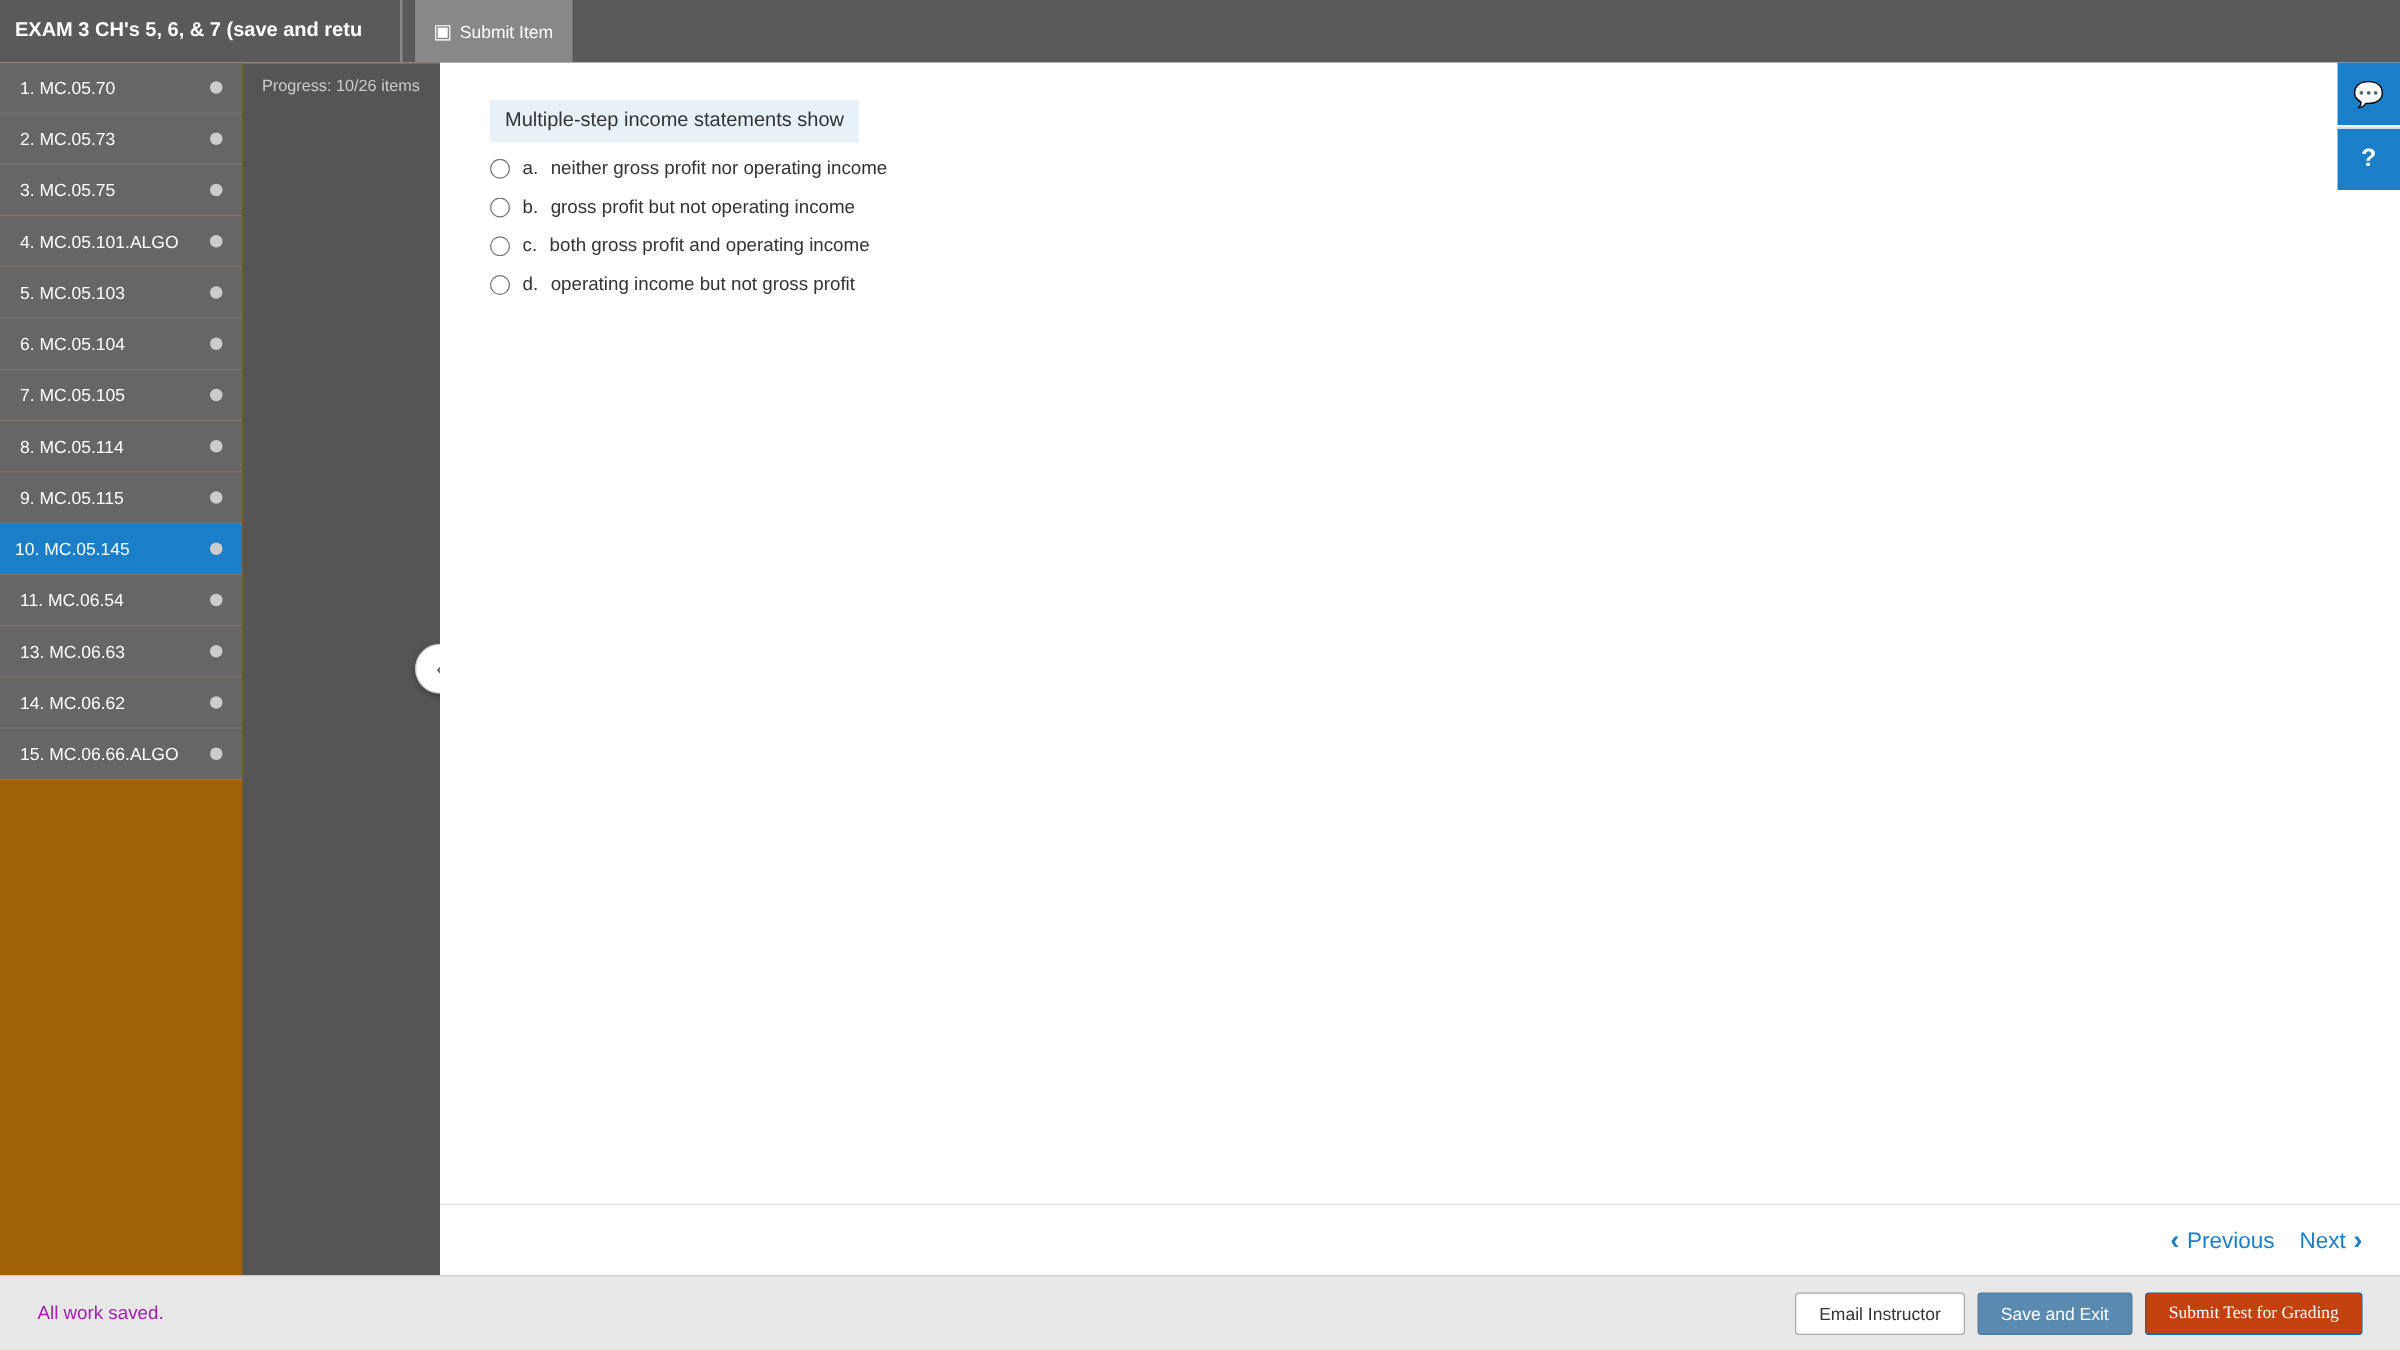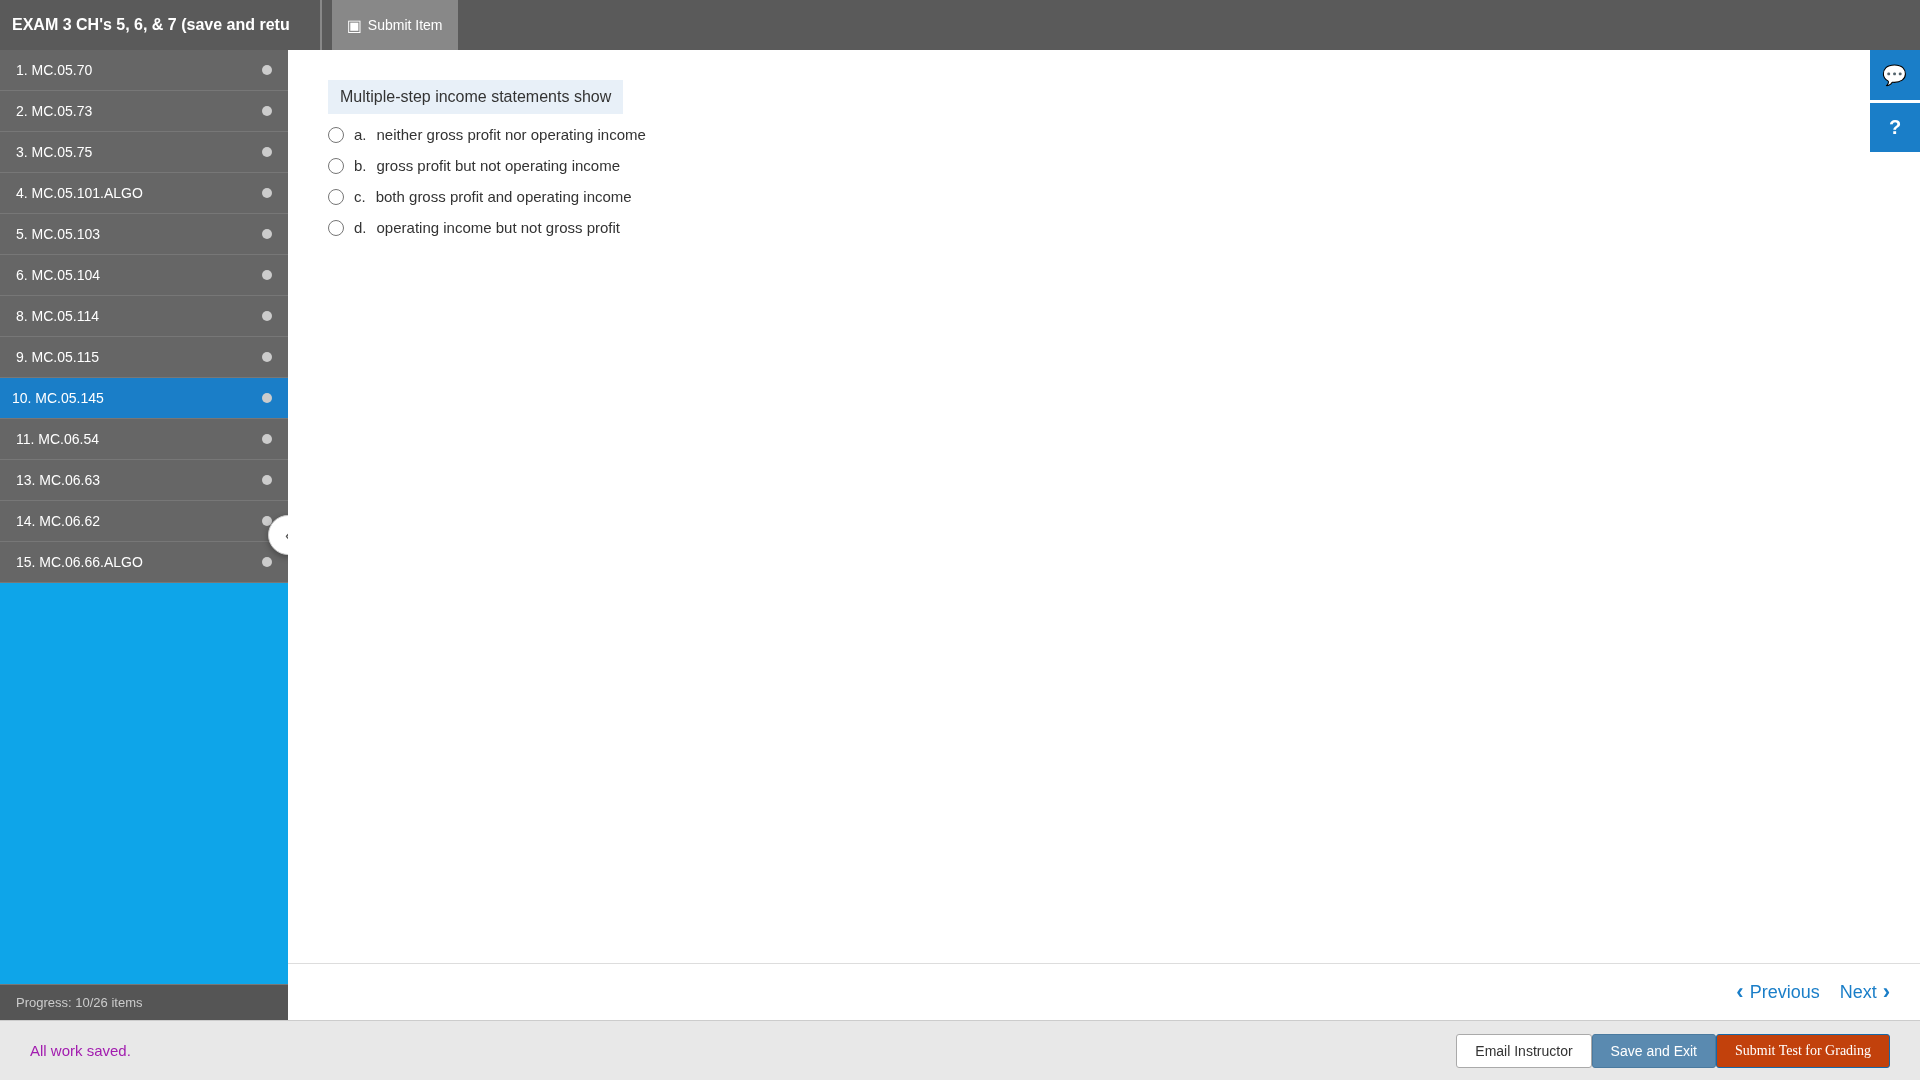--- a/index.html
+++ b/index.html
@@ -51,24 +51,24 @@
 
     
     .main-area {
       display: flex;
       flex: 1;
       overflow: hidden;
     }
 
     
     .sidebar {
-      width: 288px;
-      background: #0ea5e9;
-      display: flex;
-      flex-direction: column;
+      width: 352px;
+      background: #a16207;
+      display: flex;
+      flex-direction: row;
       flex-shrink: 0;
       overflow: hidden;
       position: relative;
     }
     .sidebar-list {
       flex: 1;
       overflow-y: auto;
     }
     .sidebar-item {
       display: flex;
@@ -203,21 +203,21 @@
       border-top: 1px solid #ccc;
       flex-shrink: 0;
     }
     .footer-status {
       font-size: 15px;
       color: #a21caf;
       font-weight: 500;
     }
     .footer-buttons {
       display: flex;
-      gap: 0;
+      gap: 10px;
       margin-left: 44px;
     }
     .btn {
       padding: 8px 18px;
       font-size: 14px;
       cursor: pointer;
       border-radius: 3px;
       border: 1px solid #aaa;
     }
     .btn-email {
@@ -295,20 +295,24 @@
           <div class="sidebar-item">
       <span>4. MC.05.101.ALGO</span>
       <span class="sidebar-item-dot"></span>
     </div>
           <div class="sidebar-item">
       <span>5. MC.05.103</span>
       <span class="sidebar-item-dot"></span>
     </div>
           <div class="sidebar-item">
       <span>6. MC.05.104</span>
+      <span class="sidebar-item-dot"></span>
+    </div>
+          <div class="sidebar-item">
+      <span>7. MC.05.105</span>
       <span class="sidebar-item-dot"></span>
     </div>
           <div class="sidebar-item">
       <span>8. MC.05.114</span>
       <span class="sidebar-item-dot"></span>
     </div>
           <div class="sidebar-item">
       <span>9. MC.05.115</span>
       <span class="sidebar-item-dot"></span>
     </div>

